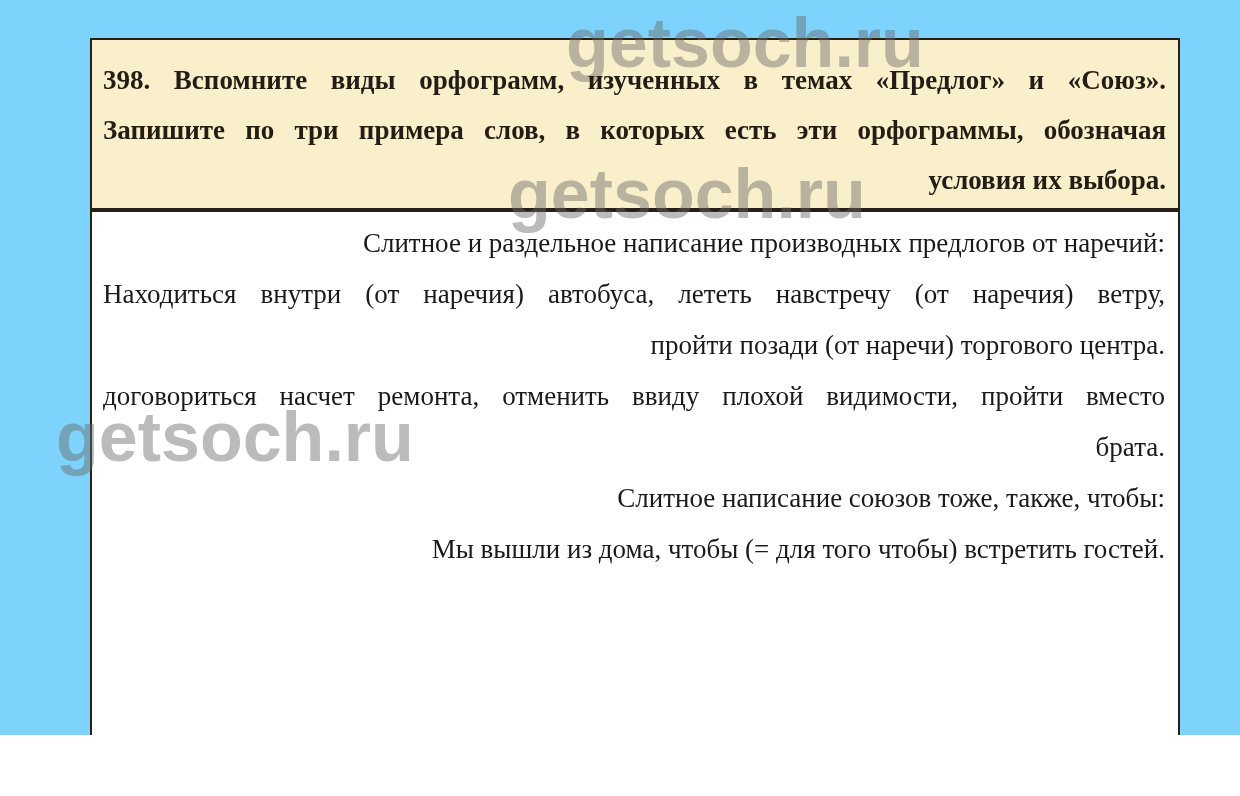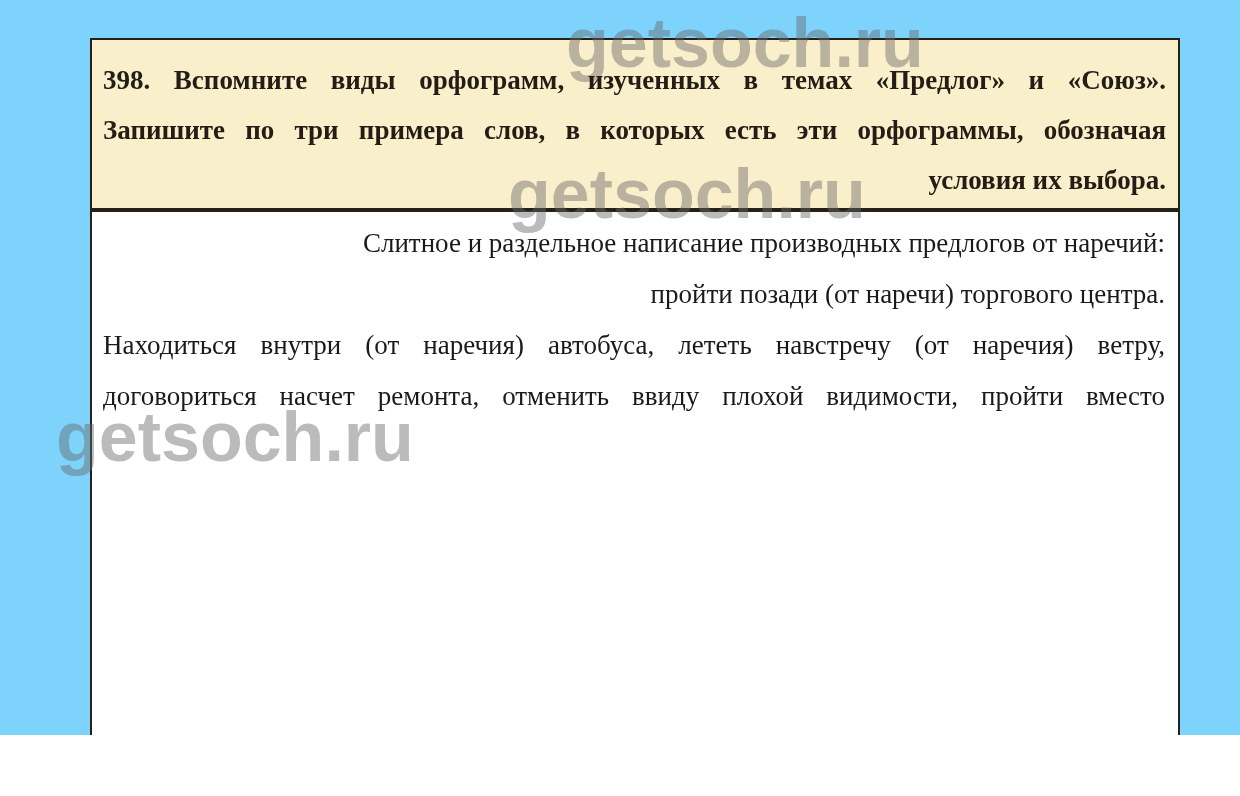--- a/index.html
+++ b/index.html
@@ -39,18 +39,21 @@
   <div class="wm wm-bottom">getsoch.ru</div>
 
   <div class="textlayer task-text">
     <div class="line just">398. Вспомните виды орфограмм, изученных в темах «Предлог» и «Союз».</div>
     <div class="line just">Запишите по три примера слов, в которых есть эти орфограммы, обозначая</div>
     <div class="line left">условия их выбора.</div>
   </div>
 
   <div class="textlayer answer-text">
     <div class="line left">Слитное и раздельное написание производных предлогов от наречий:</div>
+    <div class="line just">Находиться внутри (от наречия) автобуса, лететь навстречу (от наречия) ветру,</div>
     <div class="line left">пройти позади (от наречи) торгового центра.</div>
-    <div class="line just">Находиться внутри (от наречия) автобуса, лететь навстречу (от наречия) ветру,</div>
     <div class="line just">договориться насчет ремонта, отменить ввиду плохой видимости, пройти вместо</div>
+    <div class="line left">брата.</div>
+    <div class="line left">Слитное написание союзов тоже, также, чтобы:</div>
+    <div class="line left">Мы вышли из дома, чтобы (= для того чтобы) встретить гостей.</div>
   </div>
 
 </div>
 
 </body></html>

